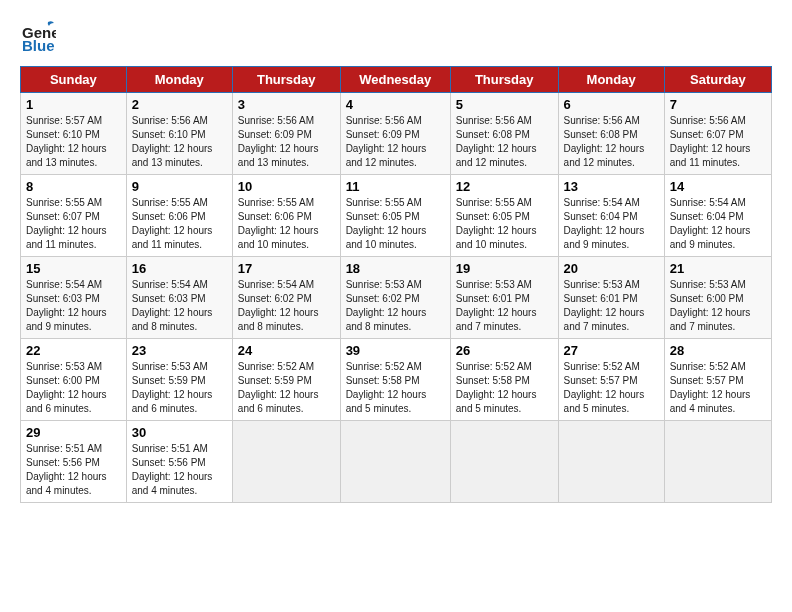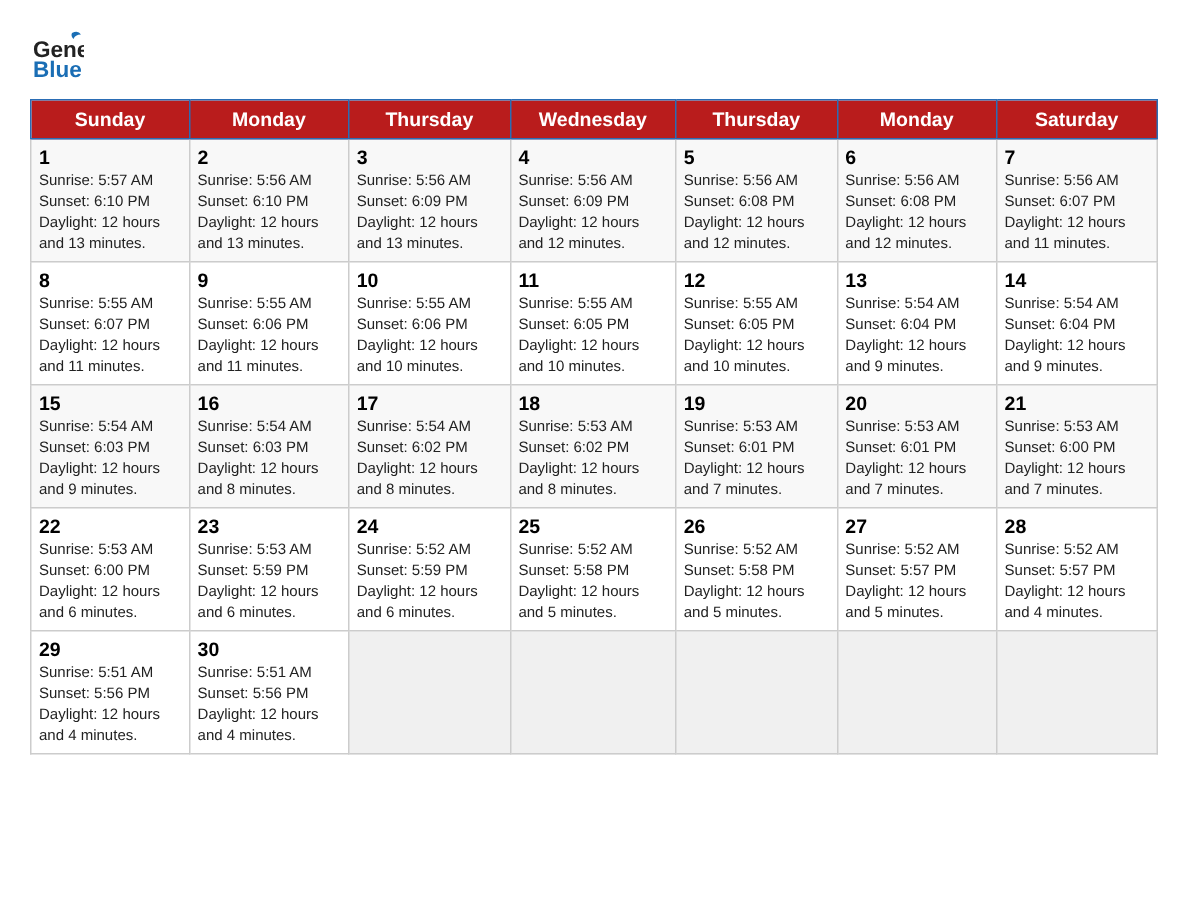--- a/index.html
+++ b/index.html
@@ -292,21 +292,21 @@
 and 6 minutes.</div>
           </td>
           <td class="has-data">
             <span class="day-num">24</span>
             <div class="day-info" style="white-space: pre-line;">Sunrise: 5:52 AM
 Sunset: 5:59 PM
 Daylight: 12 hours
 and 6 minutes.</div>
           </td>
           <td class="has-data">
-            <span class="day-num">25</span>
+            <span class="day-num">39</span>
             <div class="day-info" style="white-space: pre-line;">Sunrise: 5:52 AM
 Sunset: 5:58 PM
 Daylight: 12 hours
 and 5 minutes.</div>
           </td>
           <td class="has-data">
             <span class="day-num">26</span>
             <div class="day-info" style="white-space: pre-line;">Sunrise: 5:52 AM
 Sunset: 5:58 PM
 Daylight: 12 hours

